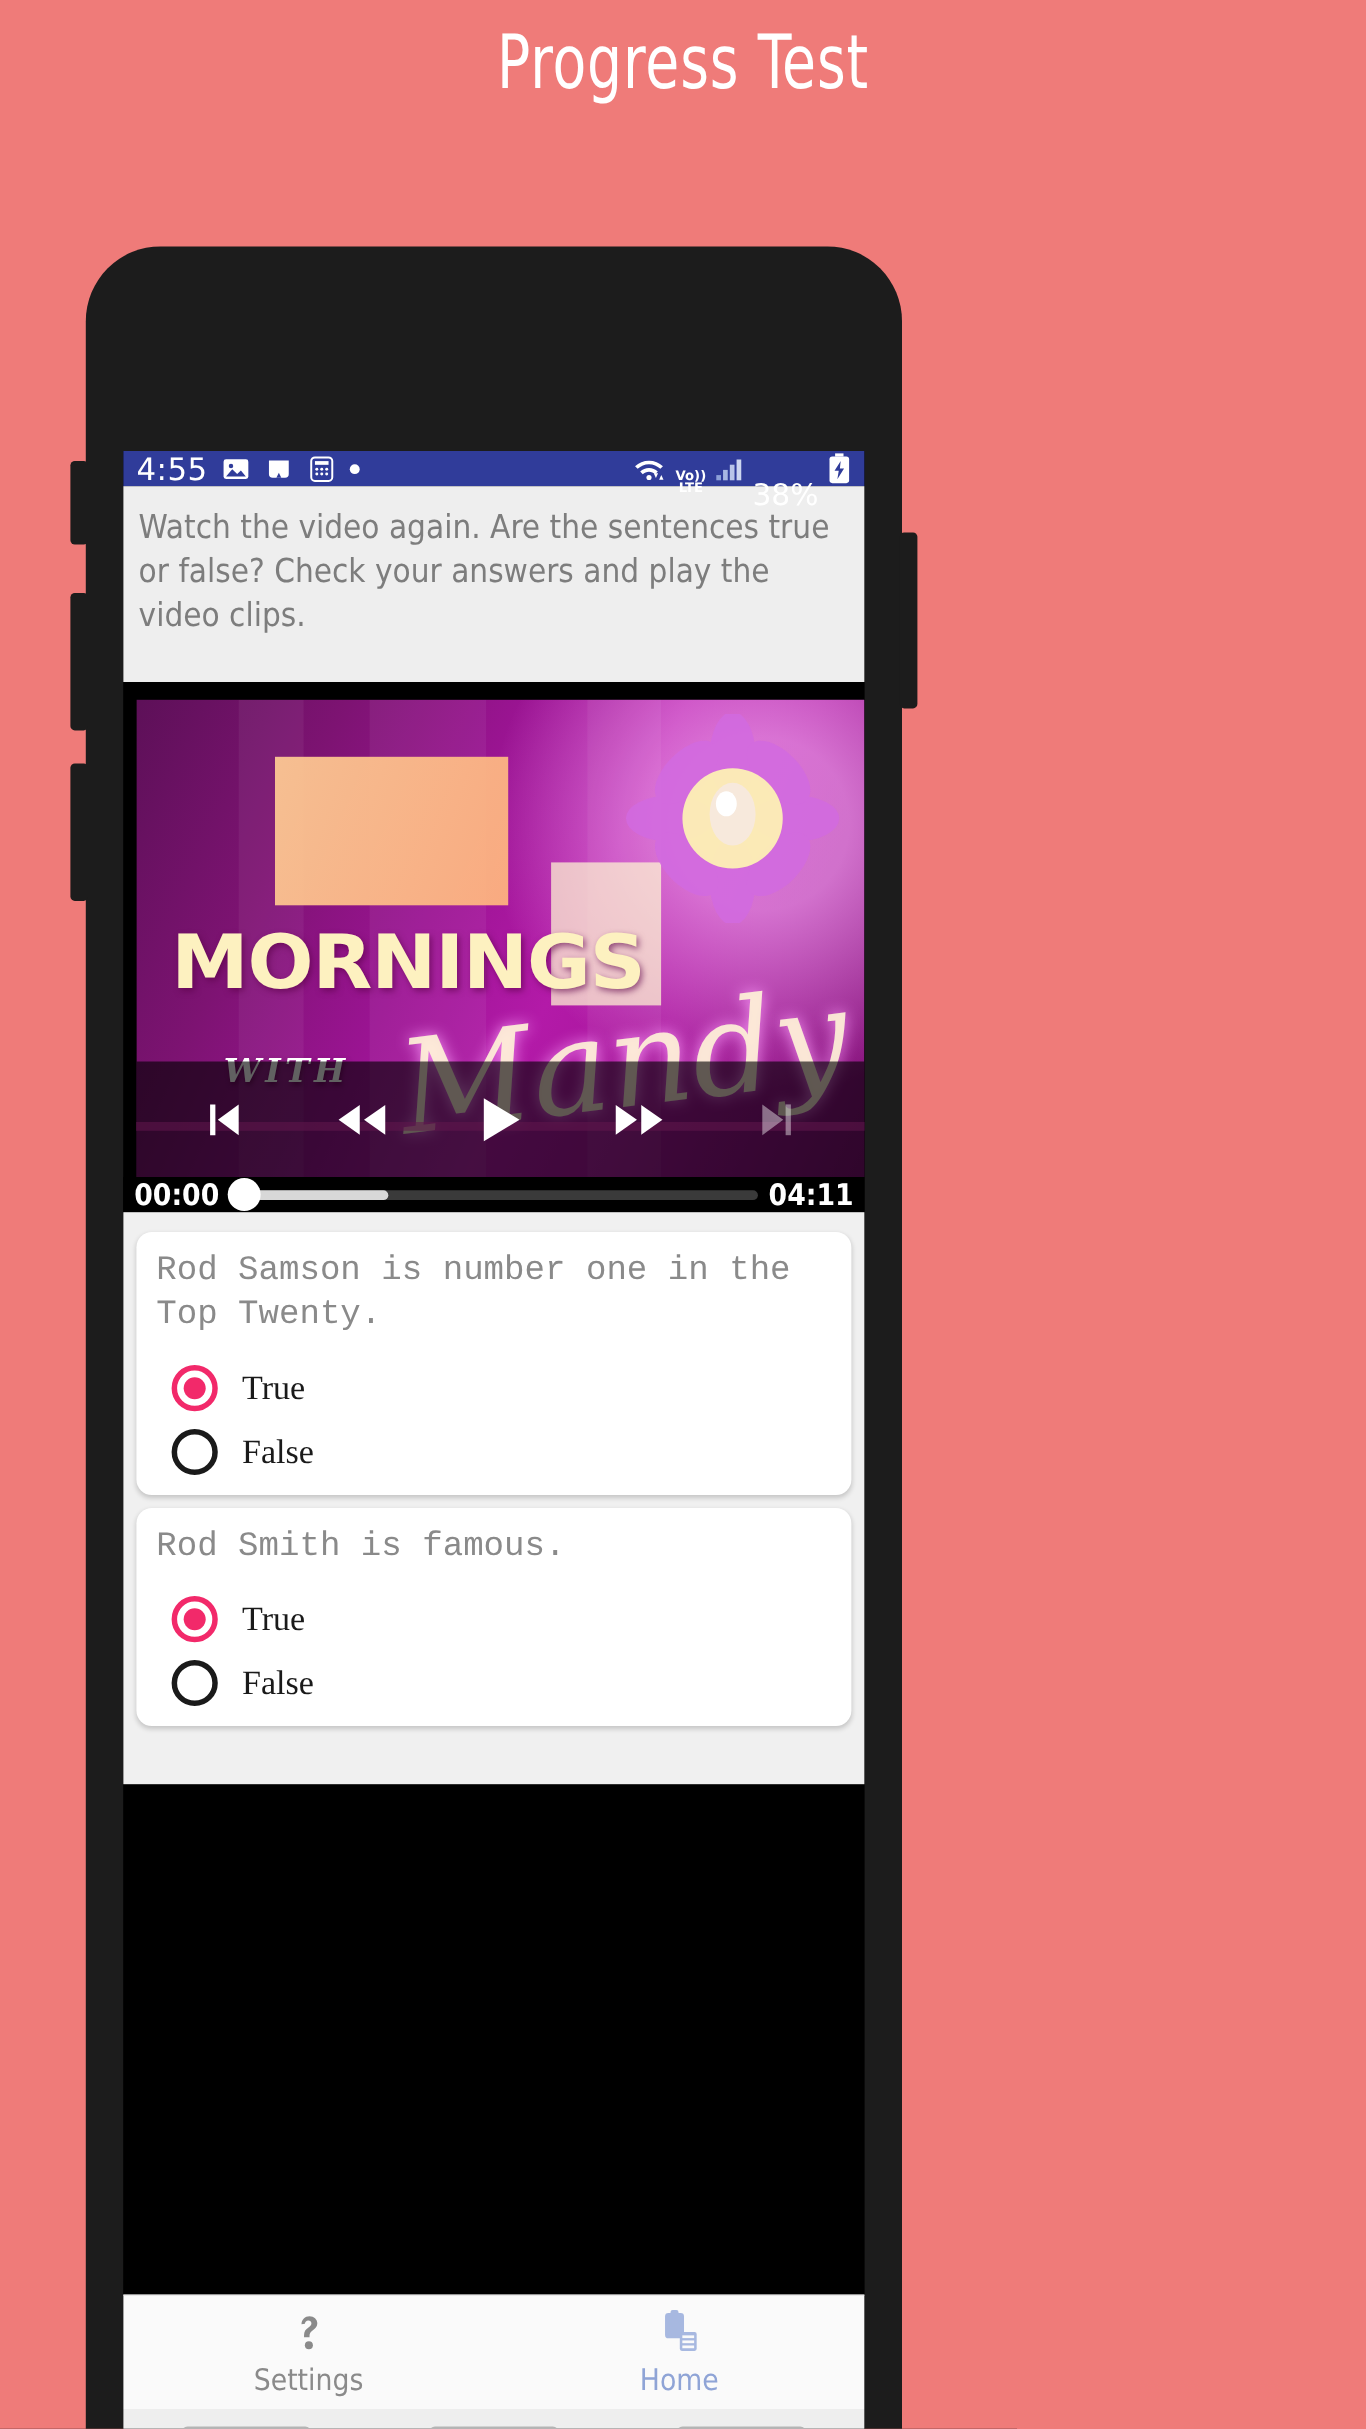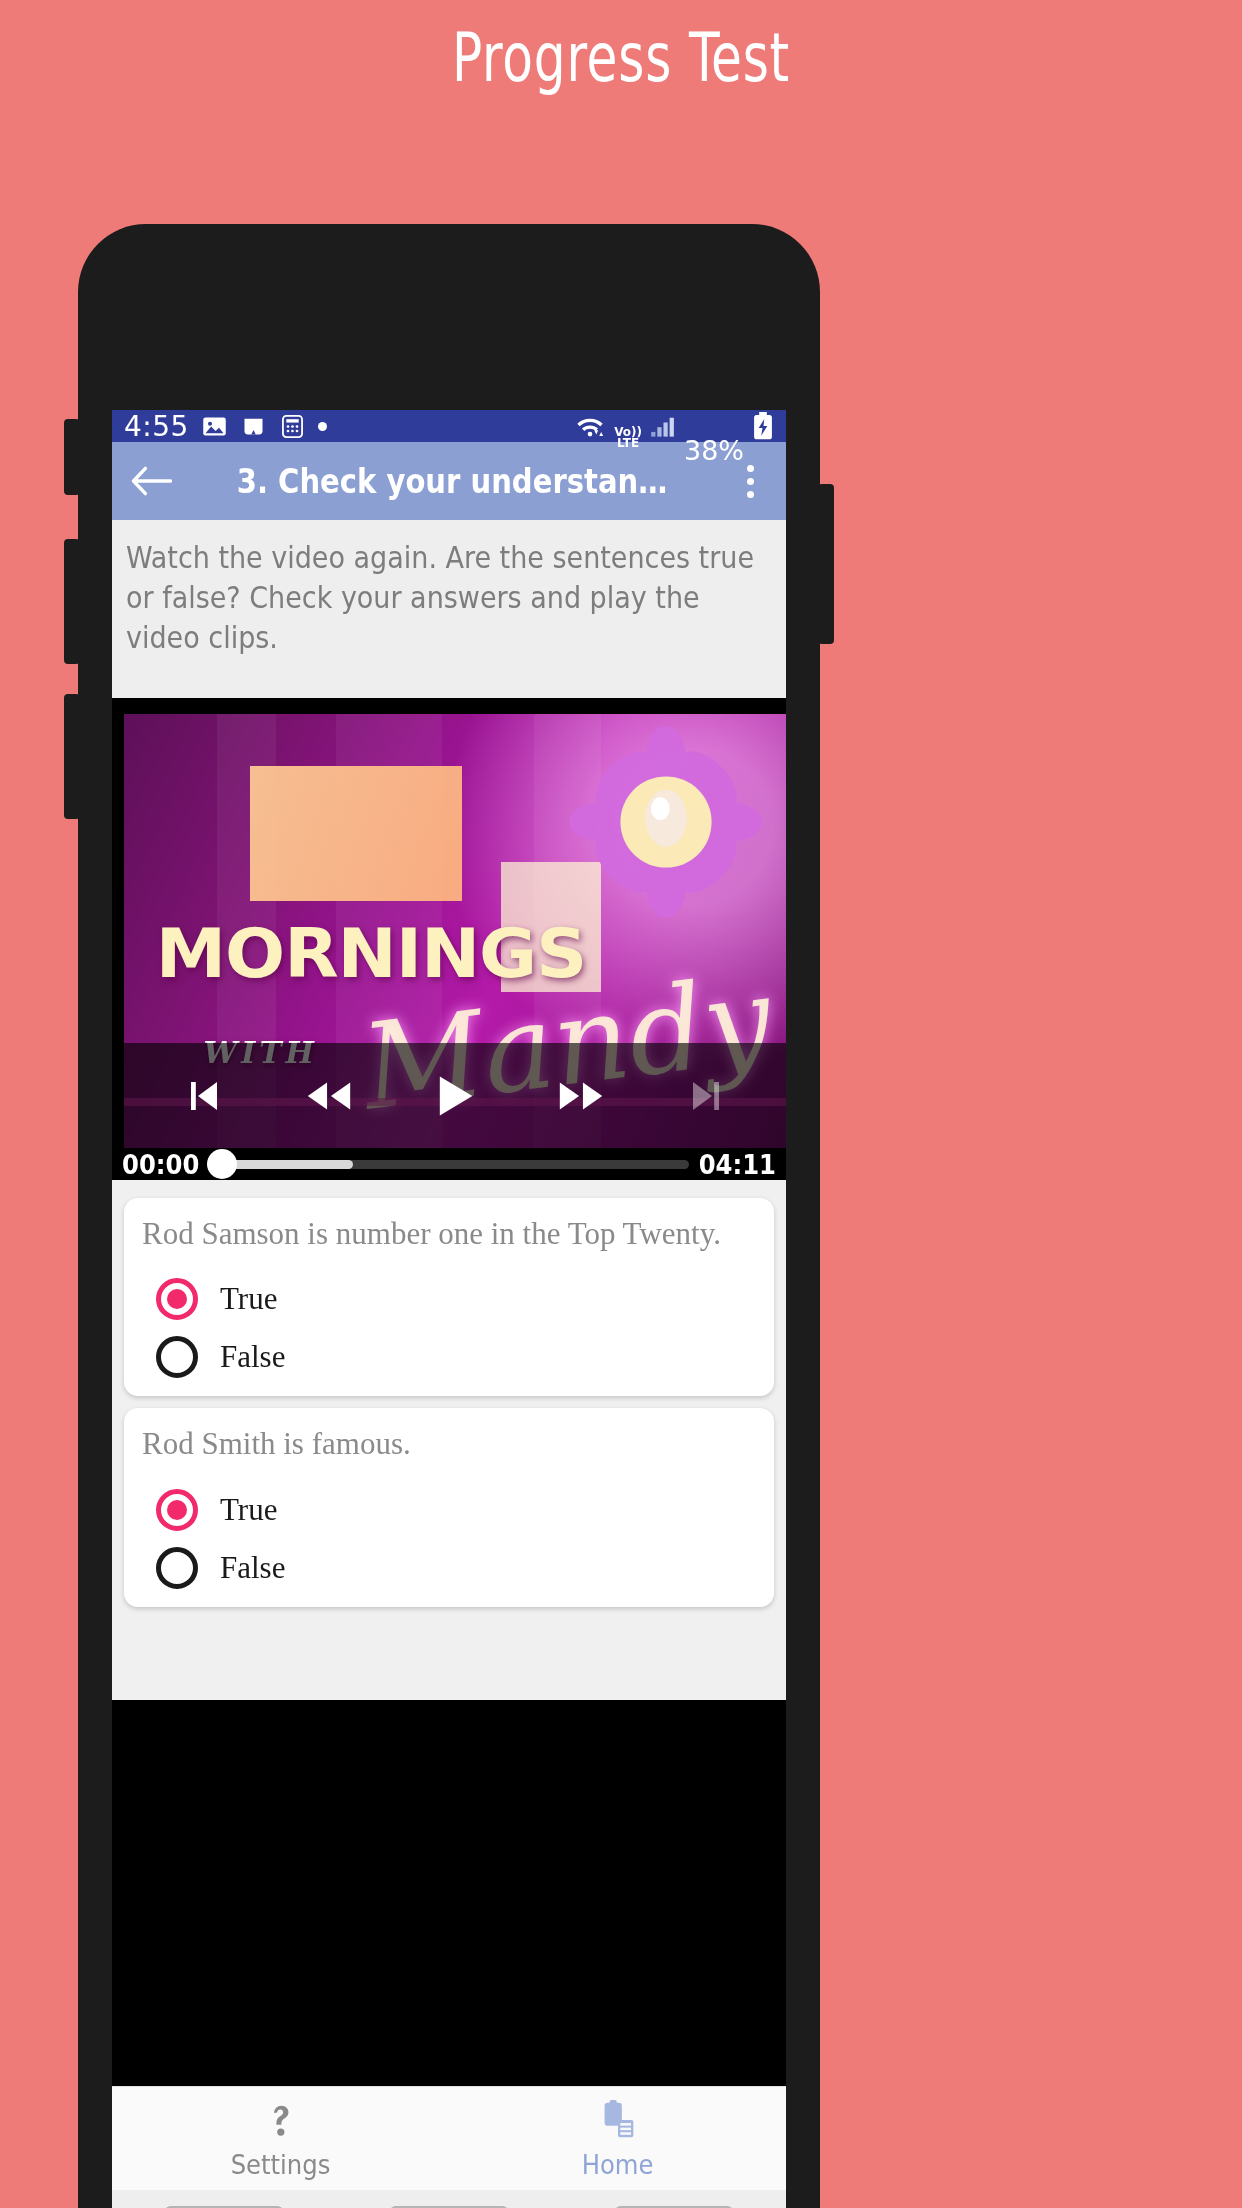--- a/index.html
+++ b/index.html
@@ -212,21 +212,21 @@
     background:#fff;
     border-radius:14px;
     padding:16px 18px 10px;
     margin-bottom:12px;
     box-shadow:0 2px 5px rgba(0,0,0,.18);
   }
   .qtext{
     color:#8a8a8a;
     font-size:31px;
     line-height:1.3;
-    font-family:Liberation Serif, serif;
+    font-family:Liberation Mono, monospace;
     font-weight:300;
     margin-bottom:16px;
   }
   .opt{
     display:flex; align-items:center;
     gap:22px;
     padding:8px 0 8px 14px;
   }
   .radio{
     width:42px; height:42px;
@@ -351,33 +351,20 @@
         <span class="sb-ic">
           <svg width="22" height="28" viewBox="0 0 16 22">
             <rect x="5" y="0" width="6" height="2.4" fill="#fff"></rect>
             <rect x="1" y="2.4" width="14" height="19" rx="2" fill="#fff"></rect>
             <path d="M9 5.5L4.6 12.6h3L6.6 18.6 11.4 11h-3z" fill="#303c9a"></path>
           </svg>
         </span>
       </div>
     </div>
 
-    <div class="appbar">
-      <div class="back-arrow">
-        <svg width="42" height="34" viewBox="0 0 30 24">
-            <path d="M11 3L2.5 12 11 21M2.5 12H29" fill="none" stroke="#fff" stroke-width="2.4" stroke-linecap="round" stroke-linejoin="round"></path>
-          </svg>
-      </div>
-      <div class="appbar-title">3. Check your understan…</div>
-      <div class="kebab">
-        <i></i>
-          <i></i>
-          <i></i>
-      </div>
-    </div>
 
     <div class="instructions">Watch the video again. Are the sentences true or false? Check your answers and play the video clips.</div>
 
     <div class="video-wrap">
       <div class="video-thumb">
         <div class="vt-band" style="left:14%;width:9%;"></div>
         <div class="vt-band" style="left:32%;width:16%;"></div>
         <div class="vt-band" style="left:62%;width:10%;"></div>
         <div class="vt-rect1"></div>
         <div class="vt-rect2"></div>

